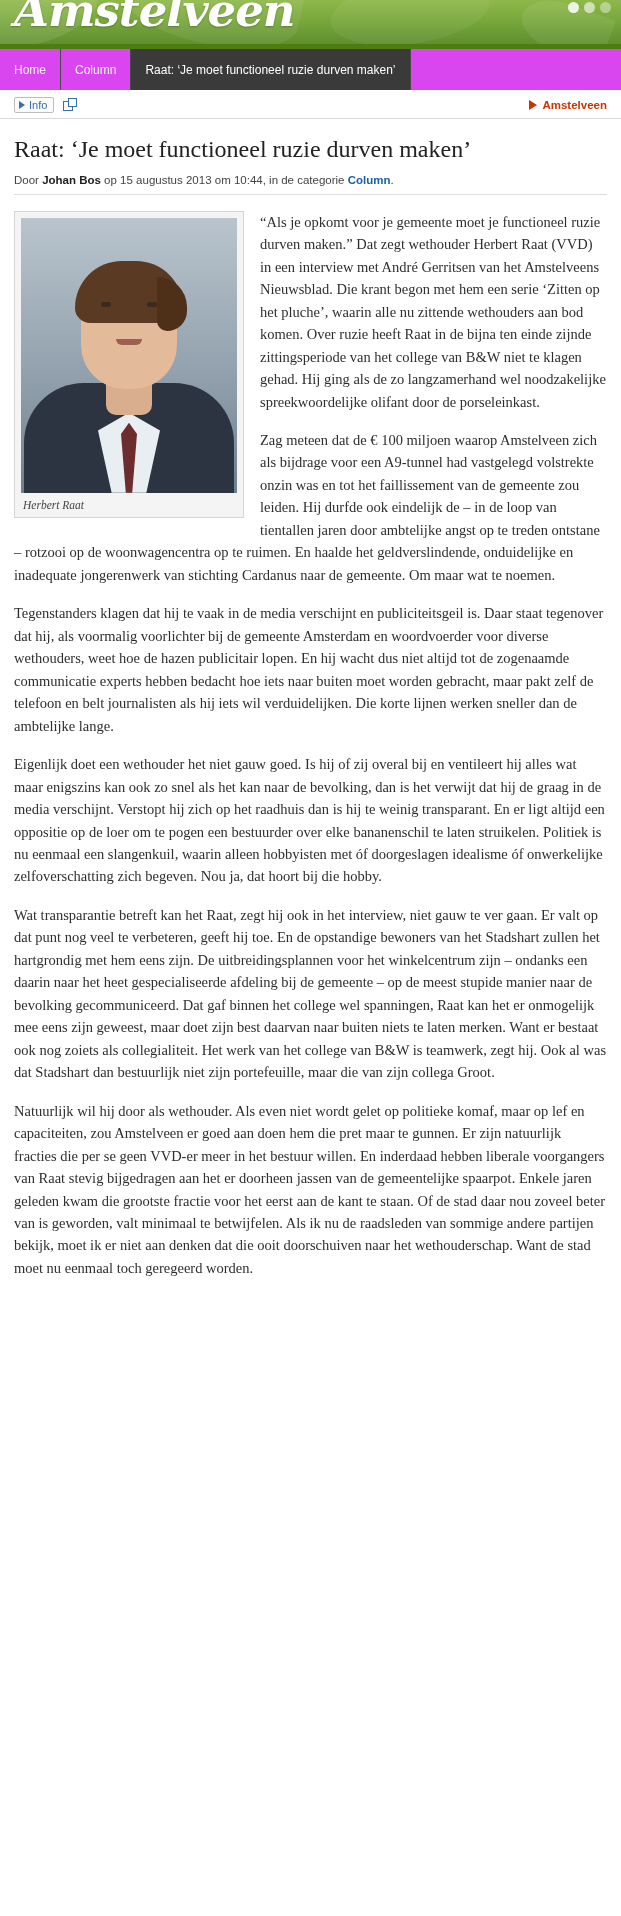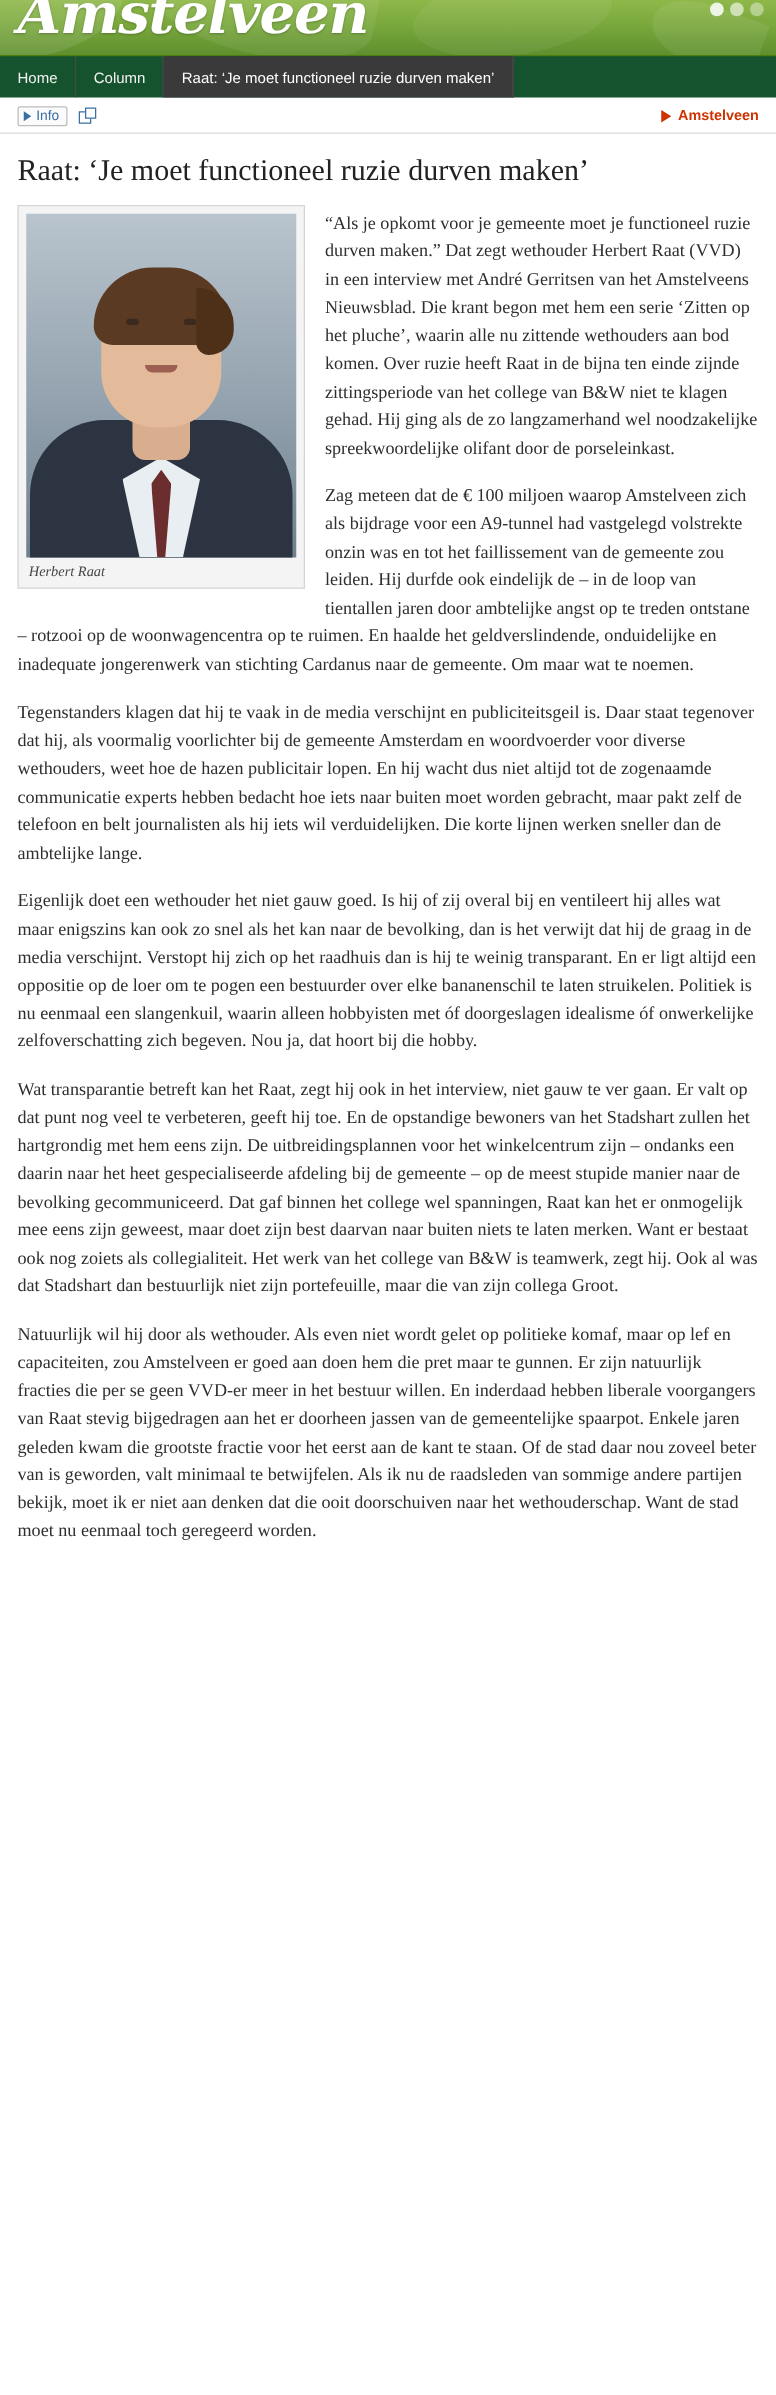--- a/index.html
+++ b/index.html
@@ -61,23 +61,23 @@
     border-radius: 50%;
     background: rgba(255,255,255,0.85);
   }
   .banner .dots i:nth-child(2) { background: rgba(255,255,255,0.6); }
   .banner .dots i:nth-child(3) { background: rgba(255,255,255,0.4); }
 
   
   .navbar {
     display: flex;
     align-items: stretch;
-    background: #14532d;
-    height: 34px;
-    border-top: 1px solid #4d7c0f;
+    background: #d946ef;
+    height: 46px;
+    border-top: 5px solid #4d7c0f;
   }
   .navbar .nav-item {
     display: flex;
     align-items: center;
     padding: 0 14px;
     color: #f2f2f2;
     font-size: 12px;
     border-right: 1px solid #4a4a4a;
     white-space: nowrap;
     cursor: pointer;
@@ -332,20 +332,23 @@
     </div>
     <div class="metabar-right">
       <span class="play"></span>
       <span>Amstelveen</span>
     </div>
   </div>
 
   <div class="article clearfix">
     <h1 class="title">Raat: ‘Je moet functioneel ruzie durven maken’</h1>
 
+    <div class="byline">
+      <span>Door </span><b>Johan Bos</b><span> op 15 augustus 2013 om 10:44, in de categorie </span><a href="#">Column</a><span>.</span>
+    </div>
 
     <figure class="figure">
       <div class="photo">
         <div class="suit"></div>
         <div class="shirt"></div>
         <div class="tie"></div>
         <div class="neck"></div>
         <div class="head"></div>
         <div class="hair"></div>
         <div class="eye left"></div>

